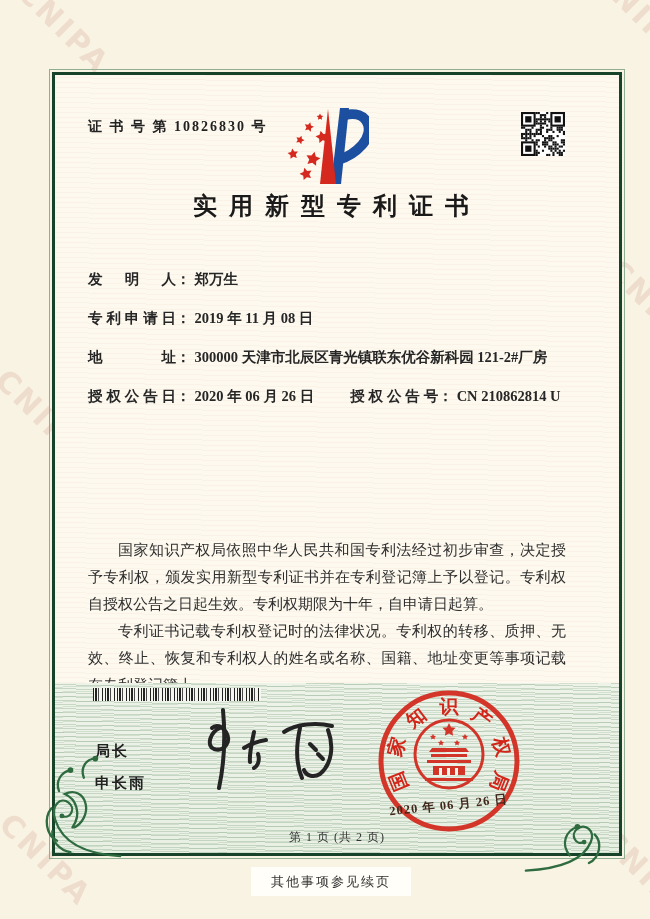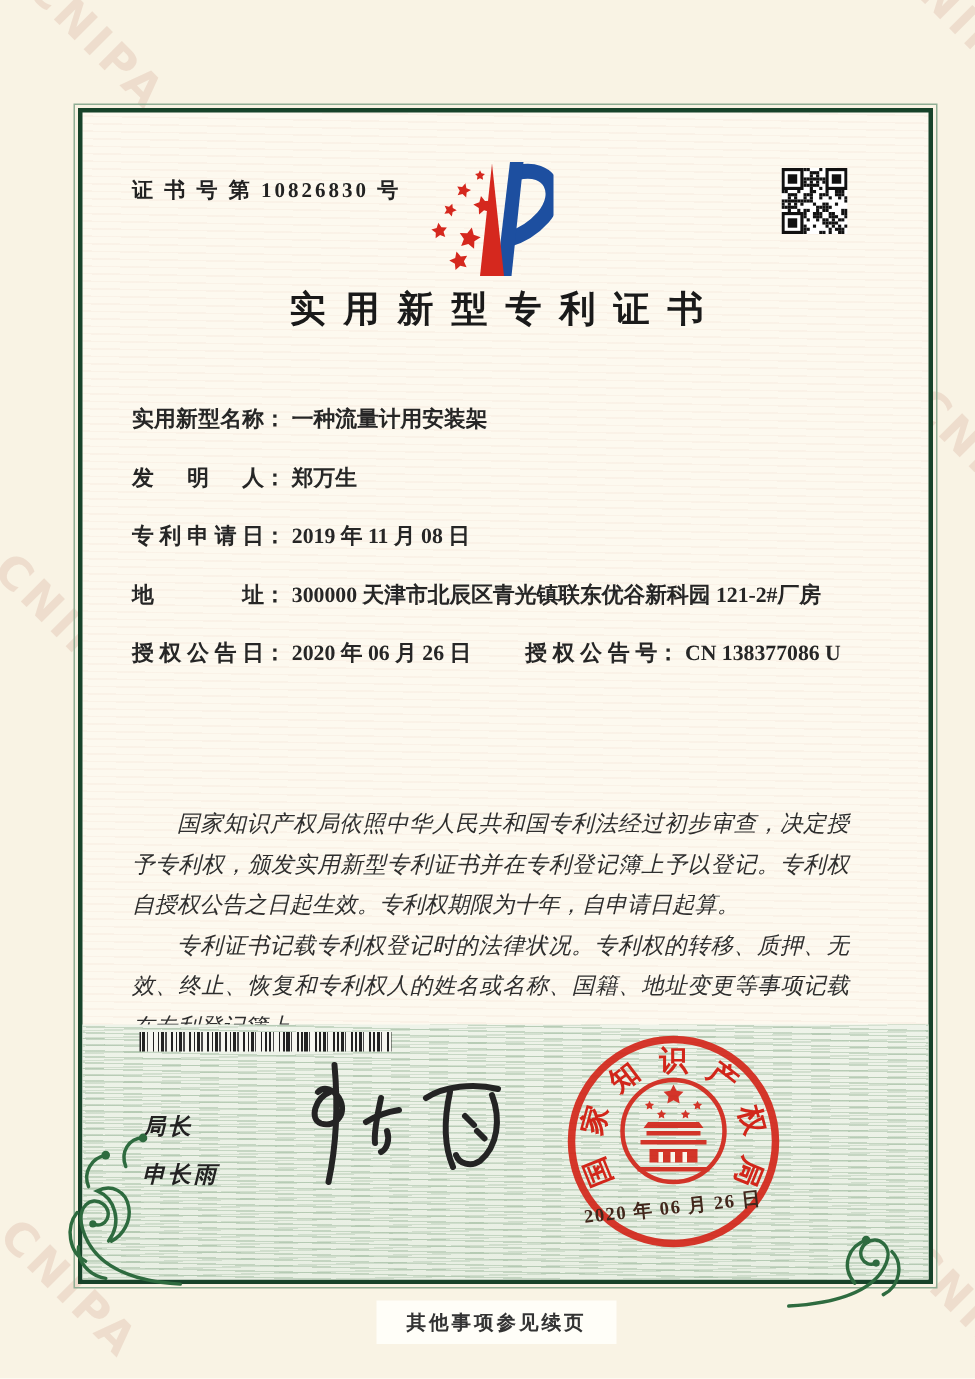--- a/index.html
+++ b/index.html
@@ -30,49 +30,49 @@
   .fields{position:absolute;left:33px;top:195px;width:490px;font-size:14.5px;
     font-weight:600;color:#262626;}
   .row{height:22px;margin-bottom:17px;white-space:nowrap;}
   .lbl{display:inline-block;width:88px;text-align:justify;text-align-last:justify;vertical-align:top;}
   .colon{margin-right:4px;}
   .grant{margin-left:36px;}
 
   
   .body-text{position:absolute;left:33px;top:462px;width:478px;font-size:15px;
     line-height:27px;color:#2e2e2e;text-align:justify;}
-  .body-text p{margin:0;text-indent:2em;font-weight:500;font-style:italic;}
+  .body-text p{margin:0;text-indent:2em;font-weight:500;}
 
   
   .strip{position:absolute;left:0;right:0;bottom:0;height:170px;
     background:
       repeating-linear-gradient(1.5deg,rgba(150,180,150,.45) 0 1px,rgba(255,255,255,0) 1px 4px),
       repeating-linear-gradient(-1.5deg,rgba(150,180,150,.30) 0 1px,rgba(255,255,255,0) 1px 5px),
       linear-gradient(#eef3e9,#e8efe3);}
   .barcode{position:absolute;left:38px;top:5px;width:168px;height:13px;
     background:repeating-linear-gradient(90deg,#222 0 1px,#f6f6f0 1px 2px,#222 2px 4px,
       #f6f6f0 4px 5px,#4a4a4a 5px 6px,#f6f6f0 6px 9px,#222 9px 10px,#f6f6f0 10px 12px);}
   .director{position:absolute;left:40px;top:59px;
-    font-family:"Liberation Sans","DejaVu Sans",sans-serif;font-size:15px;font-weight:700;color:#222;font-style:italic;}
+    font-family:"Liberation Sans","DejaVu Sans",sans-serif;font-size:15px;font-weight:700;color:#222;}
   .director div{margin-bottom:13px;letter-spacing:2px;}
   .signature{position:absolute;left:137px;top:19px;width:160px;height:92px;}
   .seal{position:absolute;left:321px;top:5px;width:146px;height:146px;}
   .seal-char{font-size:19px;font-weight:700;fill:#d2261a;font-family:"Liberation Serif",serif;}
   .seal-date{font-size:12.5px;font-weight:700;fill:#42271c;letter-spacing:1px;
     font-family:"Liberation Serif",serif;}
   .pagenum{position:absolute;left:0;bottom:7px;width:100%;text-align:center;
     font-size:12px;letter-spacing:1px;color:#333;}
 
   .orn{position:absolute;pointer-events:none;}
   .orn-left{left:38px;top:748px;width:86px;height:112px;}
   .orn-right{left:522px;top:812px;width:86px;height:62px;transform:scaleX(-1);}
 
   .footer-chip{position:absolute;left:251px;top:867px;width:160px;height:29px;
     background:#fffef8;text-align:center;line-height:29px;font-size:13px;
-    letter-spacing:2px;color:#333;font-weight:700;}
+    letter-spacing:2px;color:#333;font-weight:400;}
 </style>
 </head>
 <body>
 
 <div class="page">
 
   <span class="wm" style="left:6px;top:10px">CNIPA</span>
   <span class="wm" style="left:583px;top:-4px">CNIPA</span>
   <span class="wm" style="left:-16px;top:398px">CNIPA</span>
   <span class="wm" style="left:596px;top:288px">CNIPA</span>
@@ -253,33 +253,30 @@
         <rect x="32" y="4" width="6" height="6" fill="#111"></rect>
         <rect x="0" y="28" width="14" height="14" fill="#111"></rect>
         <rect x="2" y="30" width="10" height="10" fill="#fff"></rect>
         <rect x="4" y="32" width="6" height="6" fill="#111"></rect>
       </svg>
 
     <h1 class="title">实用新型专利证书</h1>
 
     <div class="fields">
       <div class="row">
-        <span class="lbl">实用新型名称</span><span class="colon">：</span><span class="val">一种流量计用安装架</span>
-      </div>
-      <div class="row">
         <span class="lbl">发明人</span><span class="colon">：</span><span class="val">郑万生</span>
       </div>
       <div class="row">
         <span class="lbl">专利申请日</span><span class="colon">：</span><span class="val">2019 年 11 月 08 日</span>
       </div>
       <div class="row">
         <span class="lbl">地址</span><span class="colon">：</span><span class="val">300000  天津市北辰区青光镇联东优谷新科园 121-2#厂房</span>
       </div>
       <div class="row">
-        <span class="lbl">授权公告日</span><span class="colon">：</span><span class="val">2020 年 06 月 26 日</span><span class="lbl grant">授权公告号</span><span class="colon">：</span><span class="val">CN 138377086 U</span>
+        <span class="lbl">授权公告日</span><span class="colon">：</span><span class="val">2020 年 06 月 26 日</span><span class="lbl grant">授权公告号</span><span class="colon">：</span><span class="val">CN 210862814 U</span>
       </div>
     </div>
 
     <div class="body-text">
       <p>国家知识产权局依照中华人民共和国专利法经过初步审查，决定授予专利权，颁发实用新型专利证书并在专利登记簿上予以登记。专利权自授权公告之日起生效。专利权期限为十年，自申请日起算。</p>
       <p>专利证书记载专利权登记时的法律状况。专利权的转移、质押、无效、终止、恢复和专利权人的姓名或名称、国籍、地址变更等事项记载在专利登记簿上。</p>
     </div>
 
     <div class="strip">
       <div class="barcode"></div>
@@ -327,20 +324,21 @@
           <rect x="51" y="72" width="44" height="3"></rect>
           <rect x="57" y="78" width="32" height="9"></rect>
           <rect x="63" y="80" width="3" height="7" fill="#fdf9ef"></rect>
           <rect x="71" y="80" width="3" height="7" fill="#fdf9ef"></rect>
           <rect x="79" y="80" width="3" height="7" fill="#fdf9ef"></rect>
           <rect x="49" y="90" width="48" height="3"></rect>
         </g>
         <text class="seal-date" x="73" y="121" text-anchor="middle" transform="rotate(-6 73 121)">2020 年 06 月 26 日</text>
       </svg>
 
+      <div class="pagenum">第 1 页 (共 2 页)</div>
     </div>
   </div>
 
   <svg class="orn orn-left" viewBox="0 0 90 115" xmlns="http://www.w3.org/2000/svg">
     <g stroke="#2e6b3f" stroke-width="2.4" fill="none" stroke-linecap="round">
       <path d="M86,112 C52,110 26,100 18,74 C13,58 24,50 32,56 C40,62 34,74 25,70"></path>
       <path d="M20,96 C8,90 6,72 14,62"></path>
       <path d="M34,108 C22,106 14,96 15,86"></path>
       <path d="M36,82 C46,68 40,52 28,47 C38,42 48,47 50,58 C52,68 46,78 38,82"></path>
       <path d="M22,44 C18,34 24,24 34,22"></path>

